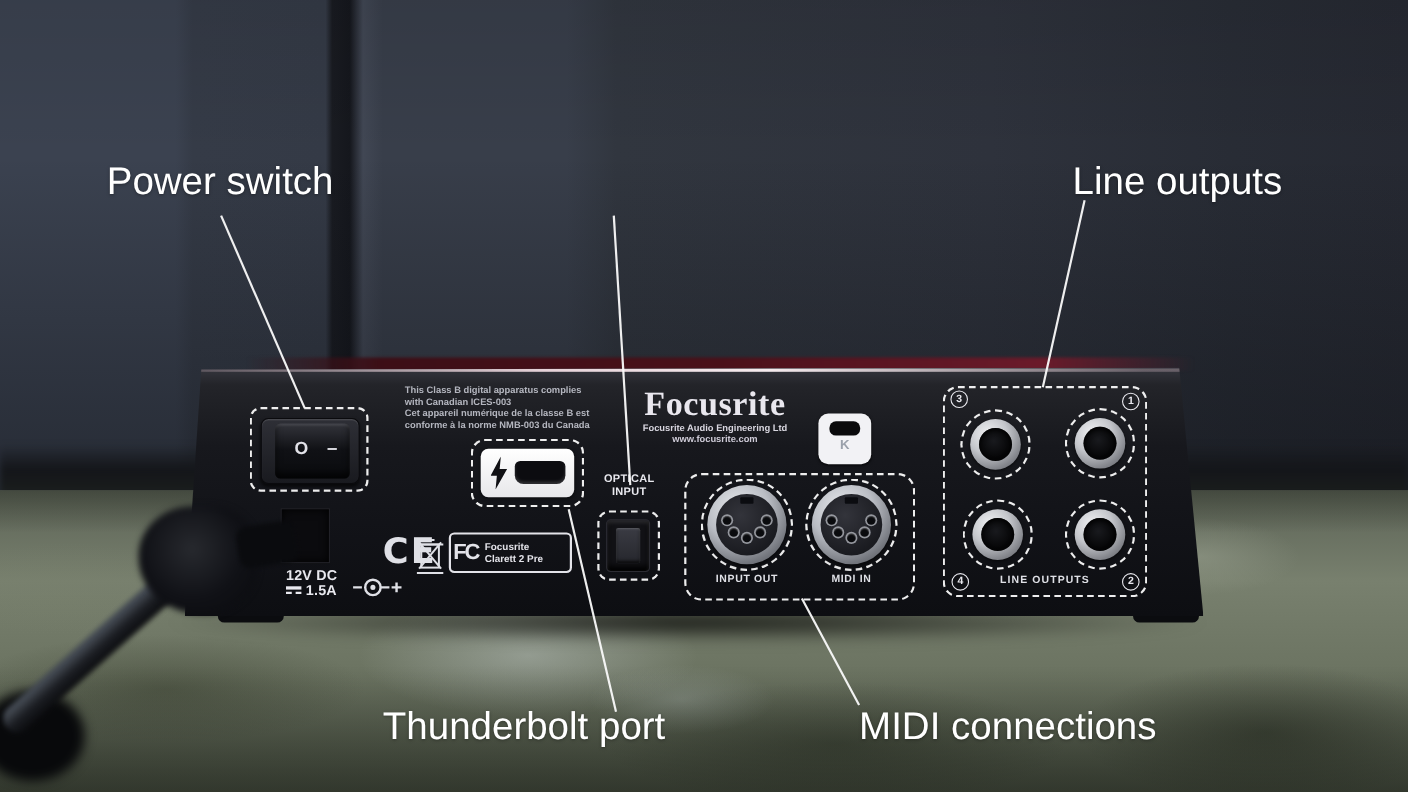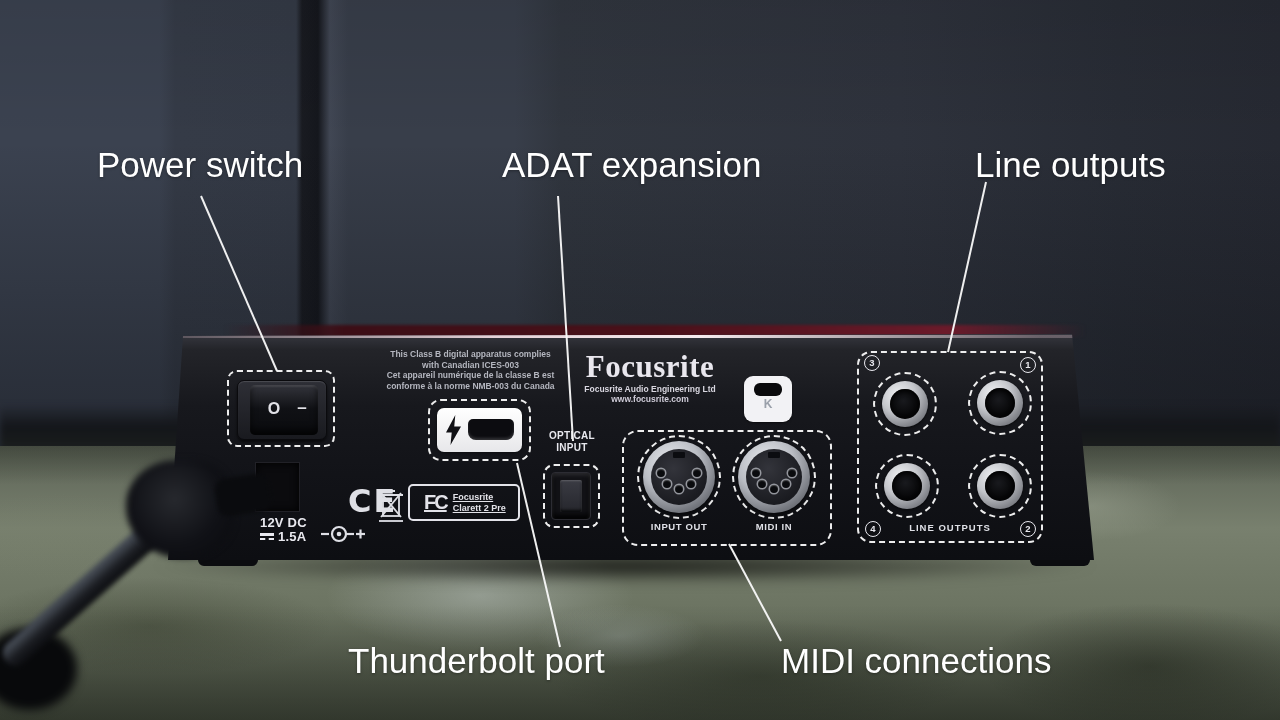--- a/index.html
+++ b/index.html
@@ -83,26 +83,26 @@
     border:1px solid #212127;box-shadow:inset 0 0 9px #000;}
   .pw-spec{position:absolute;left:92px;top:182px;width:86px;color:#e9e9ef;font-weight:700;
     font-size:13px;line-height:14px;letter-spacing:.2px;}
   .dc-sym{display:inline-block;width:14px;height:7px;border-top:3px solid #e9e9ef;
     border-bottom:2px dashed #e9e9ef;margin-right:4px;vertical-align:1px;}
   .polarity{position:absolute;left:152px;top:189px;}
   .ce-mark{position:absolute;left:157px;top:148px;font-family:"DejaVu Sans",sans-serif;
     font-size:32px;font-weight:700;color:#dfe0e6;letter-spacing:2px;margin-left:23px;}
   .weee{position:absolute;left:206px;top:152px;}
   .fcc{position:absolute;left:240px;top:150px;width:112px;height:37px;border:2px solid #e3e3e9;
-    border-radius:5px;display:flex;align-items:center;padding:2px 14px;gap:6px;color:#e3e3e9;text-decoration:underline;}
+    border-radius:5px;display:flex;align-items:center;padding:2px 2px;gap:6px;color:#e3e3e9;}
   .fcc-logo{font-size:20px;font-weight:800;letter-spacing:-2px;}
   .fcc-text{font-size:9px;font-weight:700;line-height:10.5px;white-space:nowrap;}
 
   
-  .reg-text{position:absolute;left:200px;top:15px;width:205px;text-align:center;
+  .reg-text{position:absolute;left:200px;top:15px;width:205px;
     font-size:8.5px;line-height:10.5px;font-weight:700;color:#b4b6bf;}
   .reg-text span{display:block;}
   .brand{position:absolute;left:402px;top:17px;width:160px;text-align:center;color:#e9e7ee;}
   .brand-name{font-family:"Liberation Serif",serif;font-size:31px;font-weight:700;line-height:31px;letter-spacing:.5px;}
   .brand-co{font-size:8.5px;font-weight:700;color:#d9d7e0;margin-top:2px;}
   .brand-url{font-size:8.5px;font-weight:700;color:#cfccd8;}
   .kensington{position:absolute;left:576px;top:42px;width:48px;height:46px;background:#f2f2f5;
     border-radius:9px;box-shadow:0 1px 2px rgba(0,0,0,.5);display:flex;flex-direction:column;align-items:center;}
   .kensington .slot{width:28px;height:13px;background:#0a0a0c;border-radius:6px;margin-top:7px;}
   .kensington .k{font-size:12px;font-weight:700;color:#9aa0aa;margin-top:2px;line-height:12px;}
@@ -331,18 +331,17 @@
     <g stroke="#fafafa" stroke-width="2" opacity="0.95">
       <line x1="201" y1="196" x2="277" y2="371"></line>
       <line x1="558" y1="196" x2="573" y2="441"></line>
       <line x1="986" y1="182" x2="948" y2="352"></line>
       <line x1="517" y1="463" x2="560" y2="647"></line>
       <line x1="729" y1="544" x2="781" y2="641"></line>
     </g>
   </svg>
 
   <div id="lab-power" class="callout">Power switch</div>
-  <div id="lab-adat" class="callout">ADAT expansion</div>
   <div id="lab-lineouts" class="callout">Line outputs</div>
   <div id="lab-midi" class="callout">MIDI connections</div>
   <div id="lab-tb" class="callout">Thunderbolt port</div>
 
 </div>
 
 </body></html>

